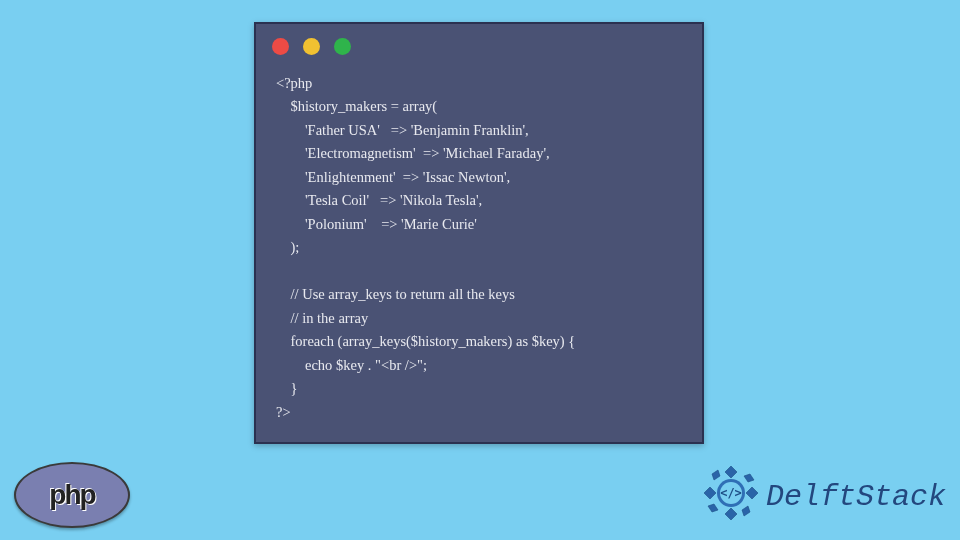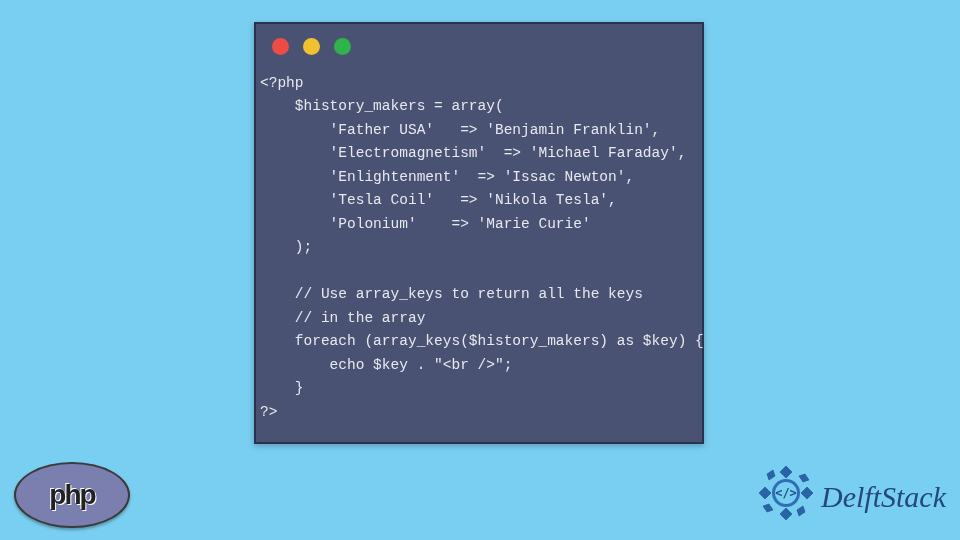--- a/index.html
+++ b/index.html
@@ -29,25 +29,25 @@
   }
   .dot {
     width: 17px;
     height: 17px;
     border-radius: 50%;
   }
   .dot-red { background: #ed4b45; }
   .dot-yellow { background: #f1c131; }
   .dot-green { background: #2fb44b; }
   .code-body {
-    padding: 4px 20px 18px 4px;
+    padding: 4px 20px 18px 20px;
     color: #e8e9ef;
     font-size: 14.5px;
     line-height: 1.62;
-    font-family: Liberation Mono, monospace;
+    font-family: Liberation Serif, serif;
     white-space: pre;
   }
   .php-logo {
     position: absolute;
     left: 14px;
     bottom: 12px;
     width: 116px;
     height: 66px;
     background: #7a7fb0;
     border-radius: 50%;
@@ -72,21 +72,21 @@
     display: flex;
     align-items: center;
     gap: 6px;
   }
   .delft-icon {
     width: 58px;
     height: 58px;
     position: relative;
   }
   .delft-text {
-    font-family: Liberation Serif, serif;
+    font-family: Liberation Mono, monospace;
     font-size: 30px;
     font-style: italic;
     color: #23477e;
     font-weight: 500;
     margin-top: 7px;
   }
 </style>
 </head>
 <body>
 

